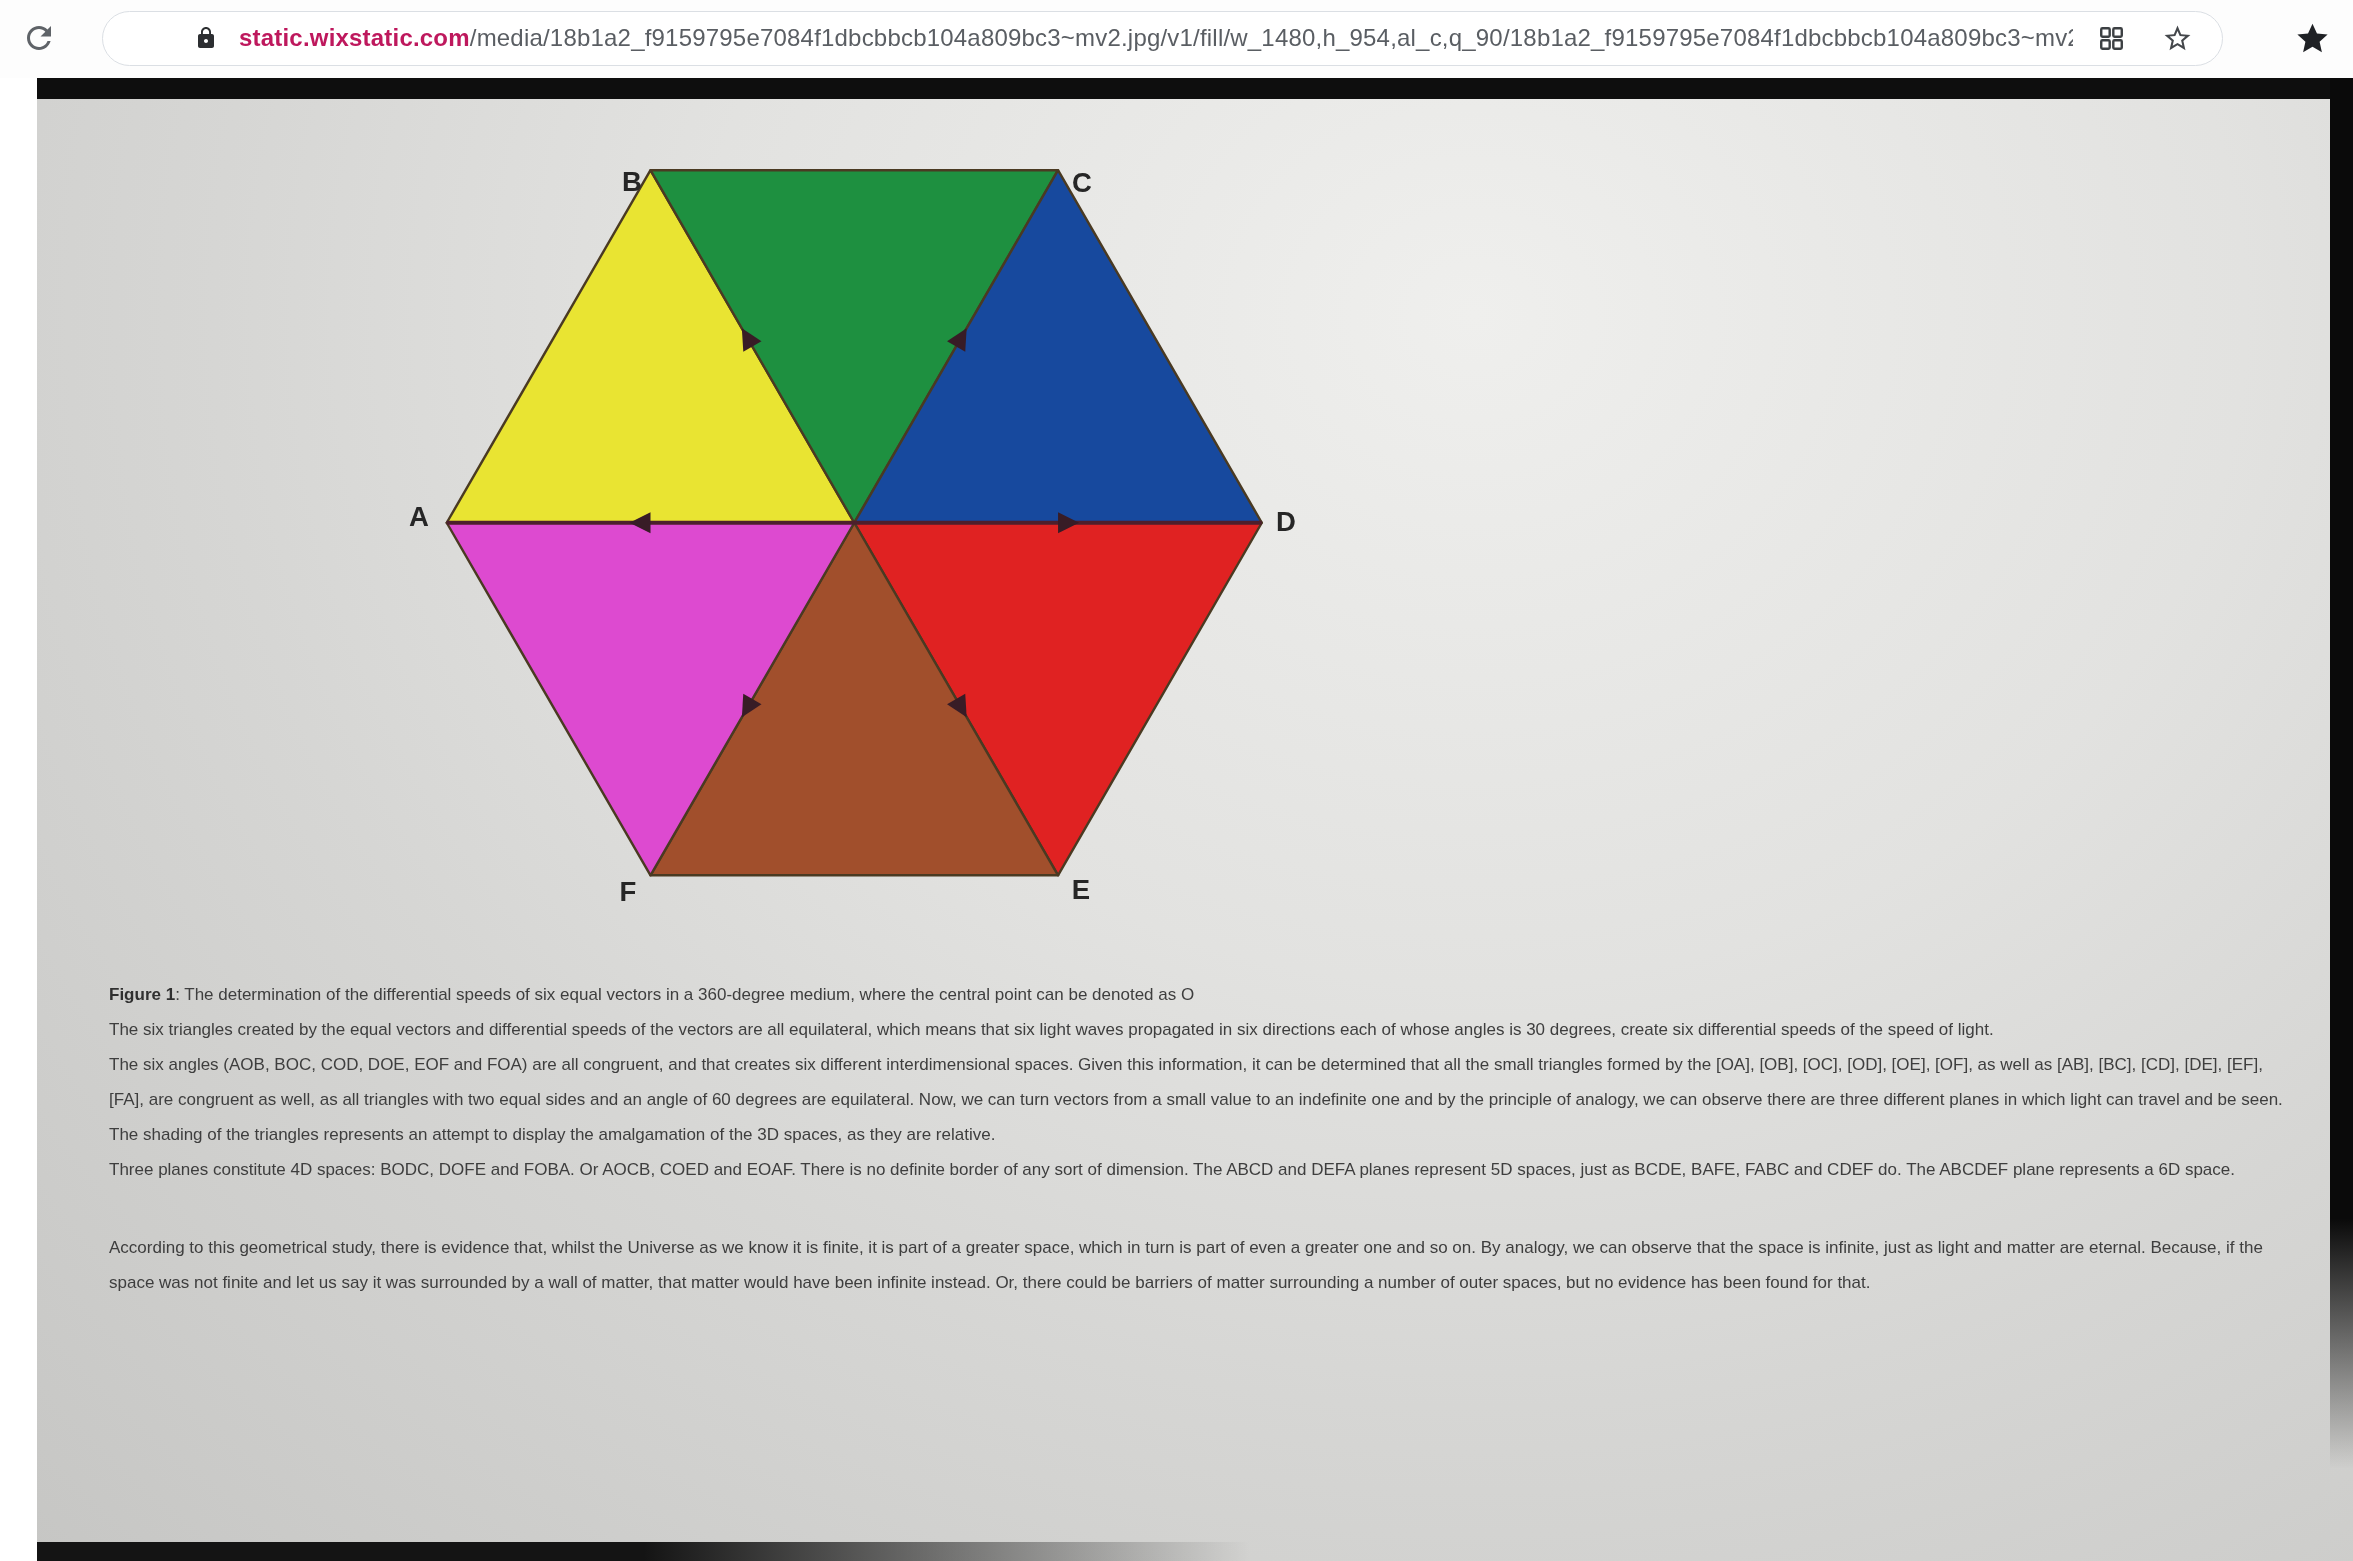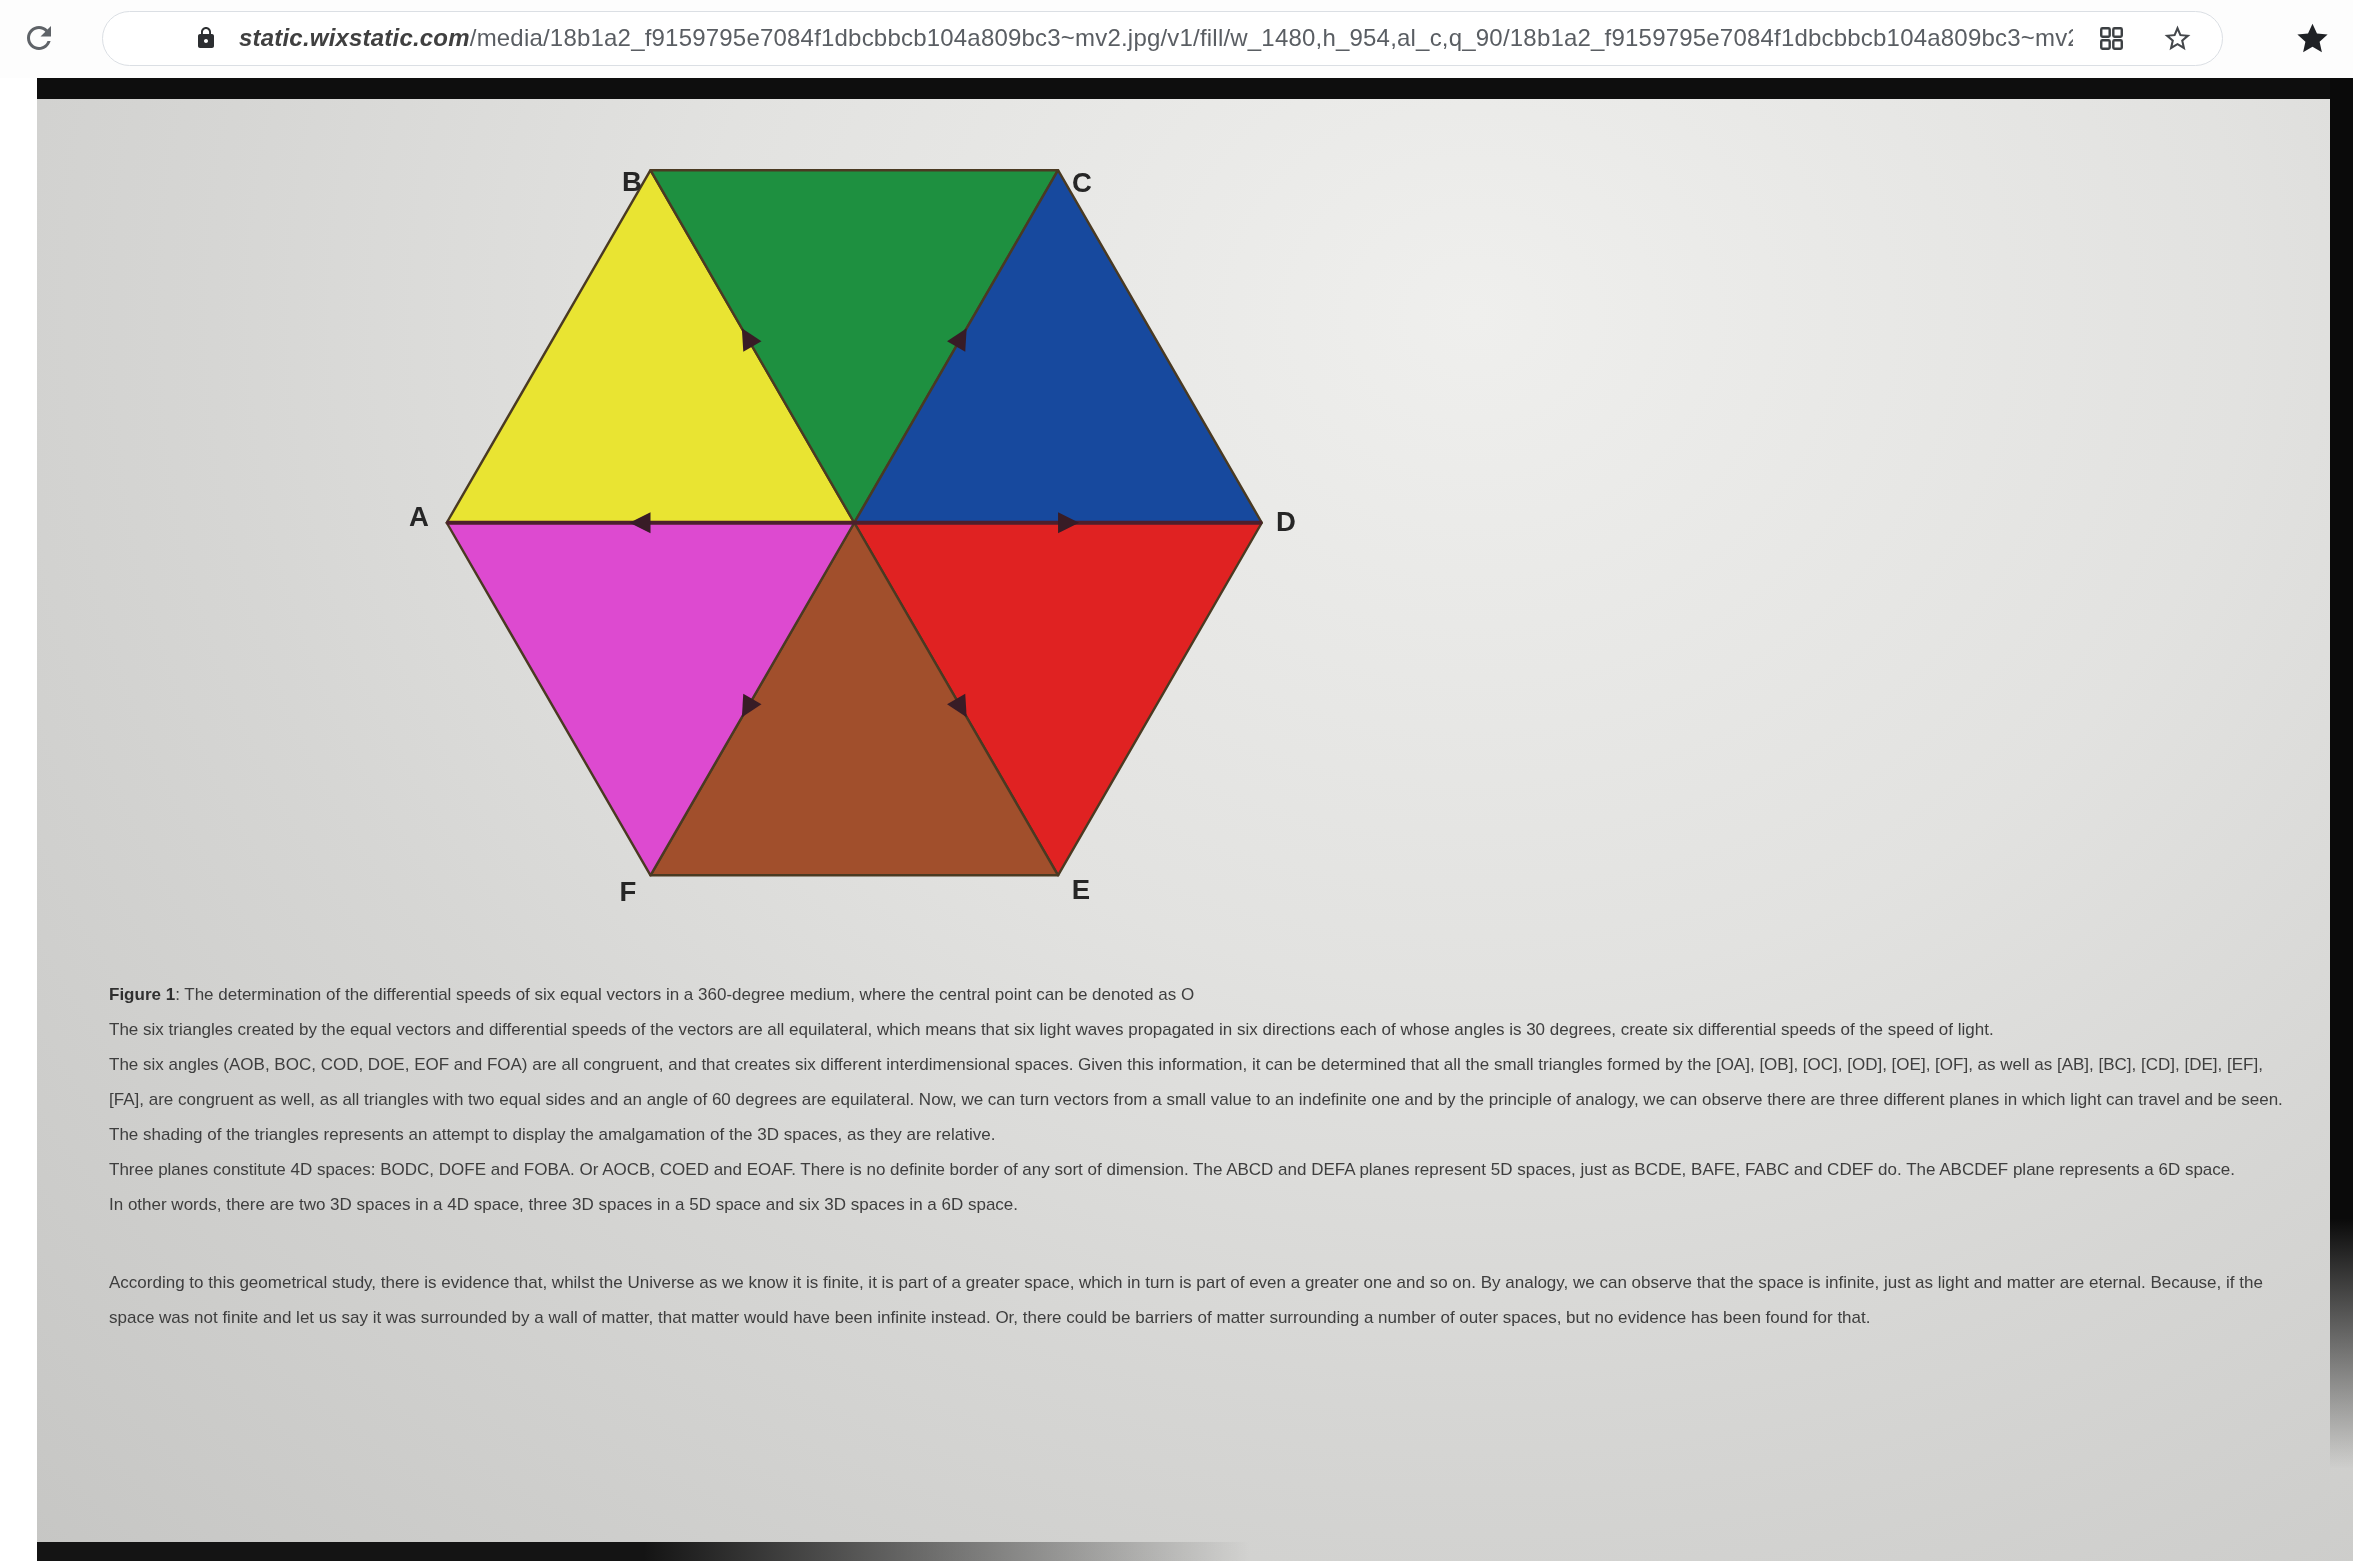--- a/index.html
+++ b/index.html
@@ -21,21 +21,21 @@
     position:absolute; left:102px; top:10.5px; width:2121px; height:55px;
     border:1.6px solid #dbdfe4; border-radius:29px; background:#ffffff;
     display:flex; align-items:center; box-sizing:border-box;
     padding-left:91px; padding-right:29px;
   }
   .lock-wrap { flex:0 0 auto; margin-right:21px; display:flex; align-items:center; }
   .url-text {
     flex:1 1 auto; white-space:nowrap; overflow:hidden;
     font-size:24px; letter-spacing:0.2px; color:#5a5e63;
   }
-  .url-text .domain { color:#404040; font-weight:700;font-style:italic; }
+  .url-text .domain { color:#be185d; font-weight:700; }
   .omni-icons { flex:0 0 auto; display:flex; align-items:center; gap:36px; margin-left:24px; }
   .icon-btn { display:flex; align-items:center; justify-content:center; cursor:pointer; }
   .ext-btn {
     position:absolute; right:21px; top:18px; width:42px; height:42px;
     display:flex; align-items:center; justify-content:center; cursor:pointer;
   }
   
   .photo {
     position:absolute; left:37px; top:78px; width:2317px; height:1483px;
     background:
@@ -137,17 +137,16 @@
   <span class="vertex-label" style="left:382px; top:439px;">A</span>
   <span class="vertex-label" style="left:1249px; top:444px;">D</span>
   <span class="vertex-label" style="left:591px; top:814px;">F</span>
   <span class="vertex-label" style="left:1044px; top:812px;">E</span>
 
   <div class="caption">
     <p><span class="fig-label">Figure 1</span><span>: The determination of the differential speeds of six equal vectors in a 360-degree medium, where the central point can be denoted as O</span></p>
     <p>The six triangles created by the equal vectors and differential speeds of the vectors are all equilateral, which means that six light waves propagated in six directions each of whose angles is 30 degrees, create six differential speeds of the speed of light.</p>
     <p>The six angles (AOB, BOC, COD, DOE, EOF and FOA) are all congruent, and that creates six different interdimensional spaces. Given this information, it can be determined that all the small triangles formed by the [OA], [OB], [OC], [OD], [OE], [OF], as well as [AB], [BC], [CD], [DE], [EF], [FA], are congruent as well, as all triangles with two equal sides and an angle of 60 degrees are equilateral. Now, we can turn vectors from a small value to an indefinite one and by the principle of analogy, we can observe there are three different planes in which light can travel and be seen. The shading of the triangles represents an attempt to display the amalgamation of the 3D spaces, as they are relative.</p>
     <p>Three planes constitute 4D spaces: BODC, DOFE and FOBA. Or AOCB, COED and EOAF. There is no definite border of any sort of dimension.  The ABCD and DEFA planes represent 5D spaces, just as BCDE, BAFE, FABC and CDEF do. The ABCDEF plane represents a 6D space.</p>
-    <p>In other words, there are two 3D spaces in a 4D space, three 3D spaces in a 5D space and six 3D spaces in a 6D space.</p>
     <p class="closing">According to this geometrical study, there is evidence that, whilst the Universe as we know it is finite, it is part of a greater space, which in turn is part of even a greater one and so on. By analogy, we can observe that the space is infinite, just as light and matter are eternal. Because, if the space was not finite and let us say it was surrounded by a wall of matter, that matter would have been infinite instead. Or, there could be barriers of matter surrounding a number of outer spaces, but no evidence has been found for that.</p>
   </div>
 </div>
 
 
 </body></html>

